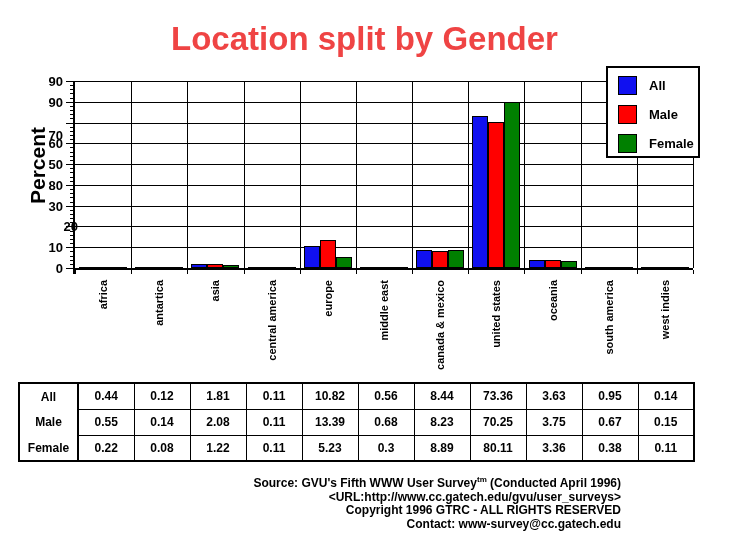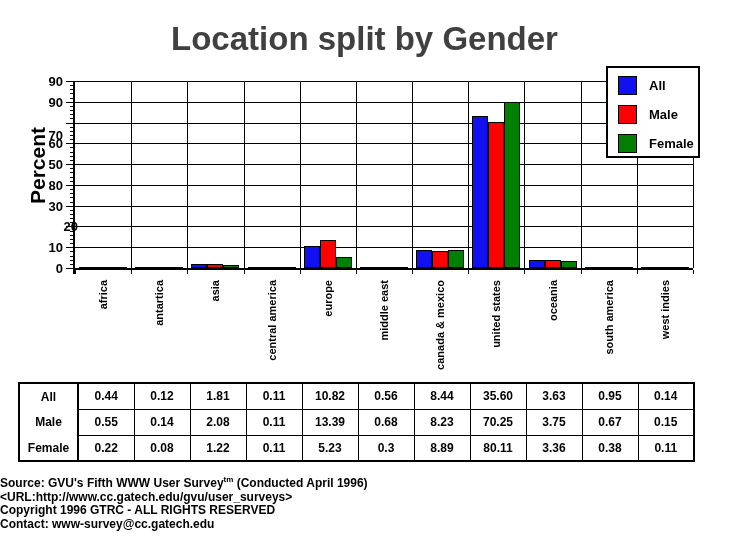--- a/index.html
+++ b/index.html
@@ -52,30 +52,30 @@
     border-right:2px solid #000;font-size:12px;font-weight:bold;
     text-align:center;vertical-align:middle;
   }
   #data-table td{
     border:1px solid #000;font-size:12px;font-weight:bold;
     text-align:center;vertical-align:middle;
   }
   #data-table tr{height:26px;}
   
   #footer{
-    position:absolute;top:473px;left:0;width:621px;text-align:left;
+    position:absolute;top:473px;left:0;width:621px;text-align:right;
     font-size:12px;font-weight:bold;line-height:13.5px;
   }
   #footer sup{font-size:8px;}
 </style>
 </head>
 <body>
 <div id="app">
 
-  <div id="page-title" style="color: #404040;">Location split by Gender</div>
+  <div id="page-title" style="color: #ef4444;">Location split by Gender</div>
 
   <div id="chart">
     <div id="y-axis-label">Percent</div>
     <div id="plot-area"></div>
   </div>
 
   <div id="legend">
       <div class="legend-item">
         <div class="legend-swatch" style="background: rgb(16, 16, 240);"></div>
         <div class="legend-label">All</div>
@@ -108,21 +108,21 @@
     <tbody id="table-body">
         <tr>
           <th>All</th>
           <td>0.44</td>
           <td>0.12</td>
           <td>1.81</td>
           <td>0.11</td>
           <td>10.82</td>
           <td>0.56</td>
           <td>8.44</td>
-          <td>35.60</td>
+          <td>73.36</td>
           <td>3.63</td>
           <td>0.95</td>
           <td>0.14</td>
         </tr>
         <tr>
           <th>Male</th>
           <td>0.55</td>
           <td>0.14</td>
           <td>2.08</td>
           <td>0.11</td>

